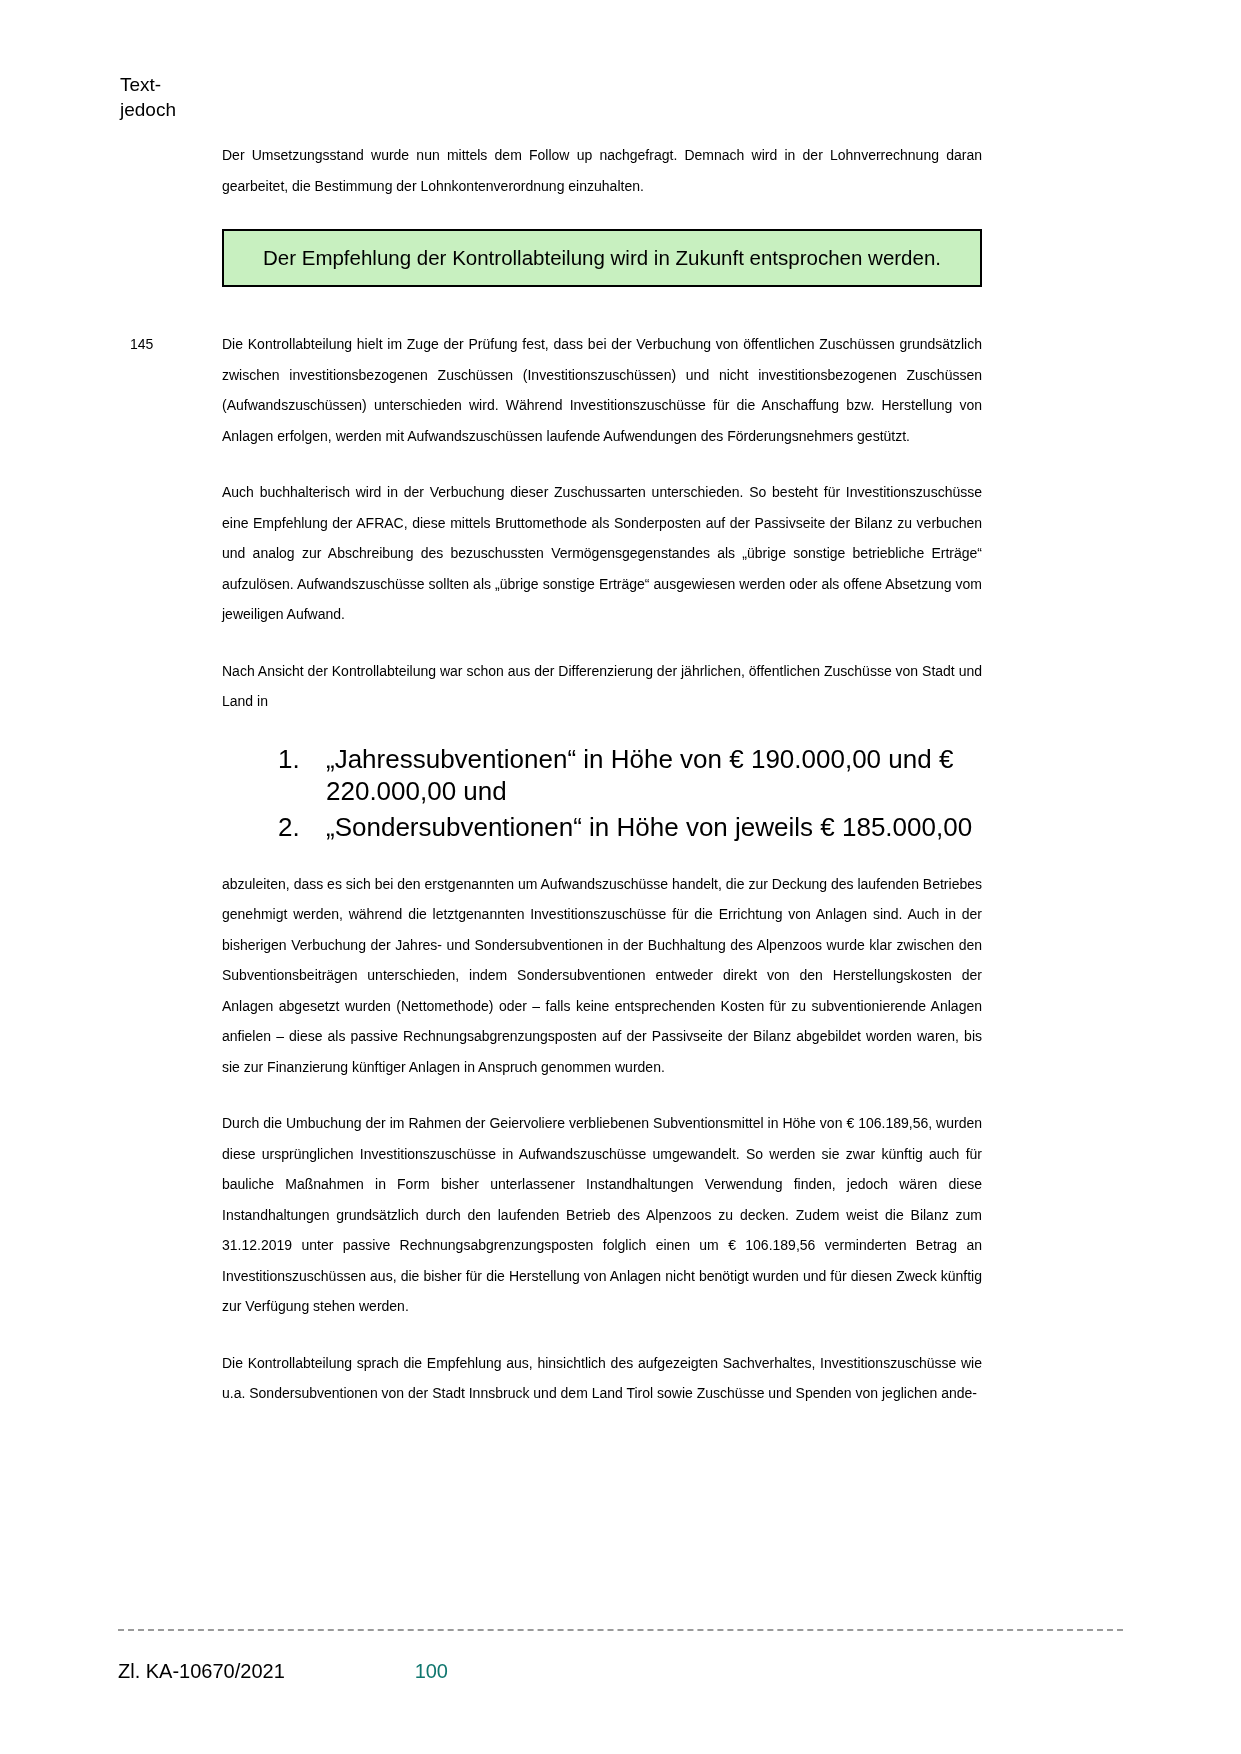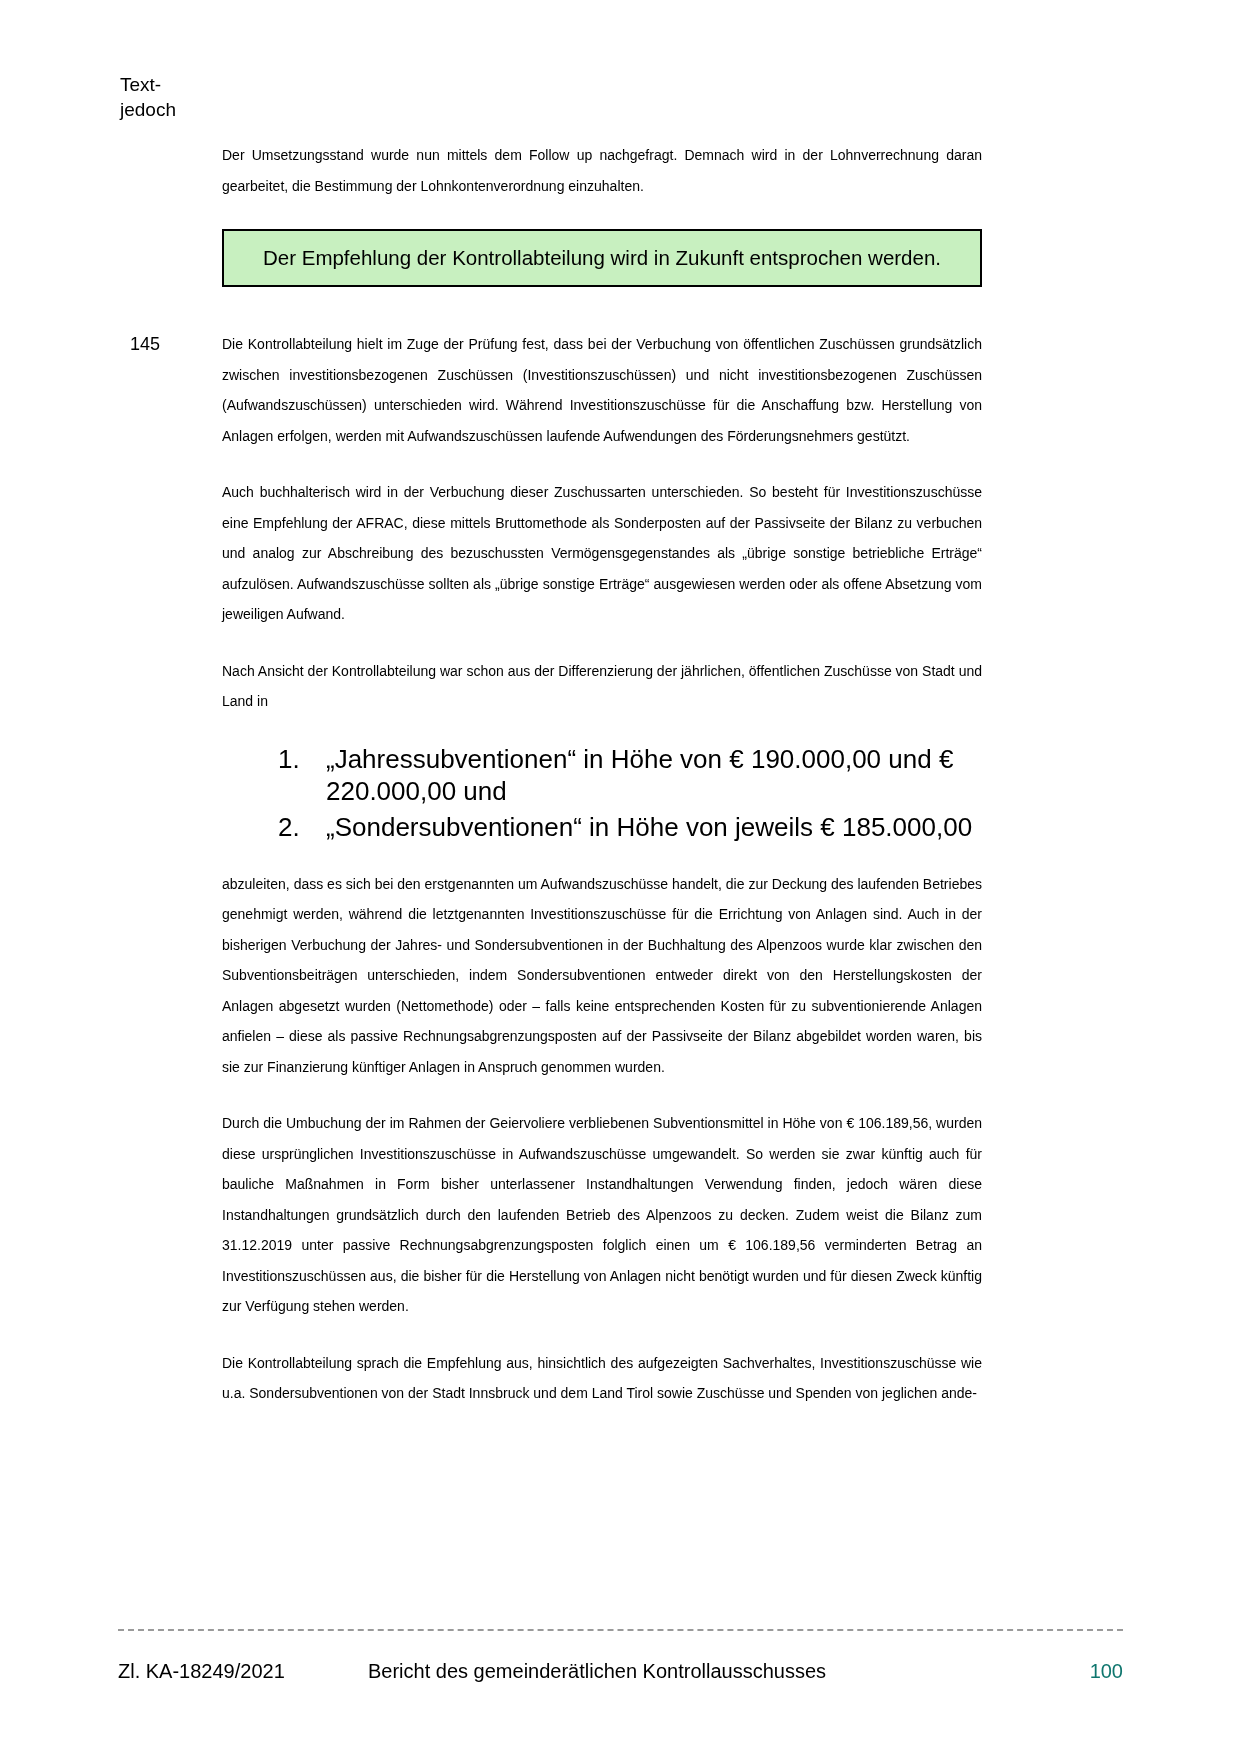--- a/index.html
+++ b/index.html
@@ -62,21 +62,21 @@
 
   
   .numbered-block {
     position: relative;
   }
   .textziffer {
     position: absolute;
     left: -92px;
     top: 0;
     width: 70px;
-    font-size: 18px;
+    font-size: 14px;
     line-height: 30.5px;
     text-align: left;
   }
 
   
   ol.doclist {
     margin: 0 0 26px 0;
     padding: 0 0 0 56px;
     list-style: none;
     counter-reset: docitem;
@@ -153,18 +153,17 @@
       <p class="para">abzuleiten, dass es sich bei den erstgenannten um Aufwandszuschüsse handelt, die zur Deckung des laufenden Betriebes genehmigt werden, während die letztgenannten Investitionszuschüsse für die Errichtung von Anlagen sind. Auch in der bisherigen Verbuchung der Jahres- und Sondersubventionen in der Buchhaltung des Alpenzoos wurde klar zwischen den Subventionsbeiträgen unterschieden, indem Sondersubventionen entweder direkt von den Herstellungskosten der Anlagen abgesetzt wurden (Nettomethode) oder – falls keine entsprechenden Kosten für zu subventionierende Anlagen anfielen – diese als passive Rechnungsabgrenzungsposten auf der Passivseite der Bilanz abgebildet worden waren, bis sie zur Finanzierung künftiger Anlagen in Anspruch genommen wurden.</p>
       <p class="para">Durch die Umbuchung der im Rahmen der Geiervoliere verbliebenen Subventionsmittel in Höhe von € 106.189,56, wurden diese ursprünglichen Investitionszuschüsse in Aufwandszuschüsse umgewandelt. So werden sie zwar künftig auch für bauliche Maßnahmen in Form bisher unterlassener Instandhaltungen Verwendung finden, jedoch wären diese Instandhaltungen grundsätzlich durch den laufenden Betrieb des Alpenzoos zu decken. Zudem weist die Bilanz zum 31.12.2019 unter passive Rechnungsabgrenzungsposten folglich einen um € 106.189,56 verminderten Betrag an Investitionszuschüssen aus, die bisher für die Herstellung von Anlagen nicht benötigt wurden und für diesen Zweck künftig zur Verfügung stehen werden.</p>
       <p class="para">Die Kontrollabteilung sprach die Empfehlung aus, hinsichtlich des aufgezeigten Sachverhaltes, Investitionszuschüsse wie u.a. Sondersubventionen von der Stadt Innsbruck und dem Land Tirol sowie Zuschüsse und Spenden von jeglichen ande-</p>
     </div>
 
   </div>
 
   <div class="footer-rule"></div>
 
   <div class="footer">
-    <div class="footer-left">Zl. KA-18249/2021</div>
-    <div class="footer-center">Bericht des gemeinderätlichen Kontrollausschusses</div>
+    <div class="footer-left">Zl. KA-10670/2021</div>
     <div class="footer-right">100</div>
   </div>
 
 </div>
 
 </body></html>

